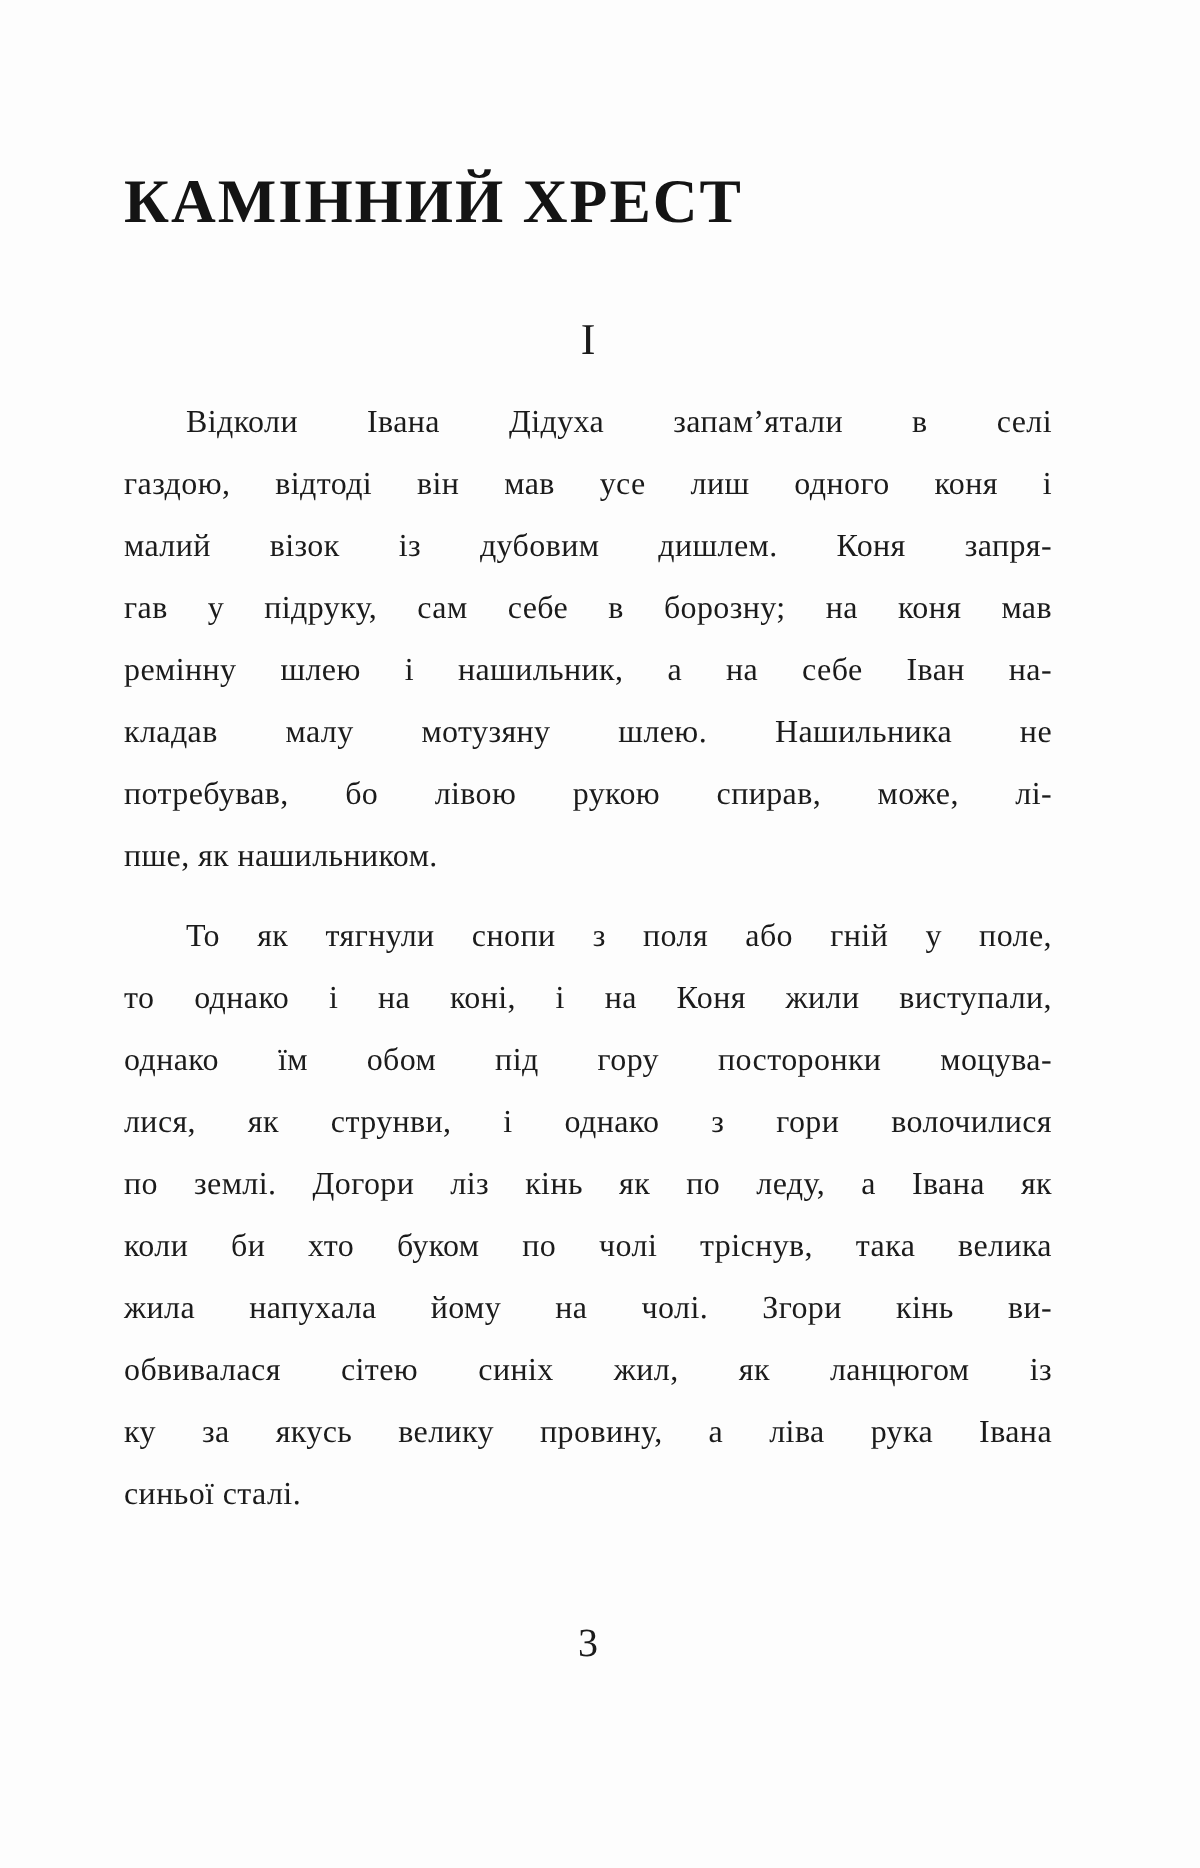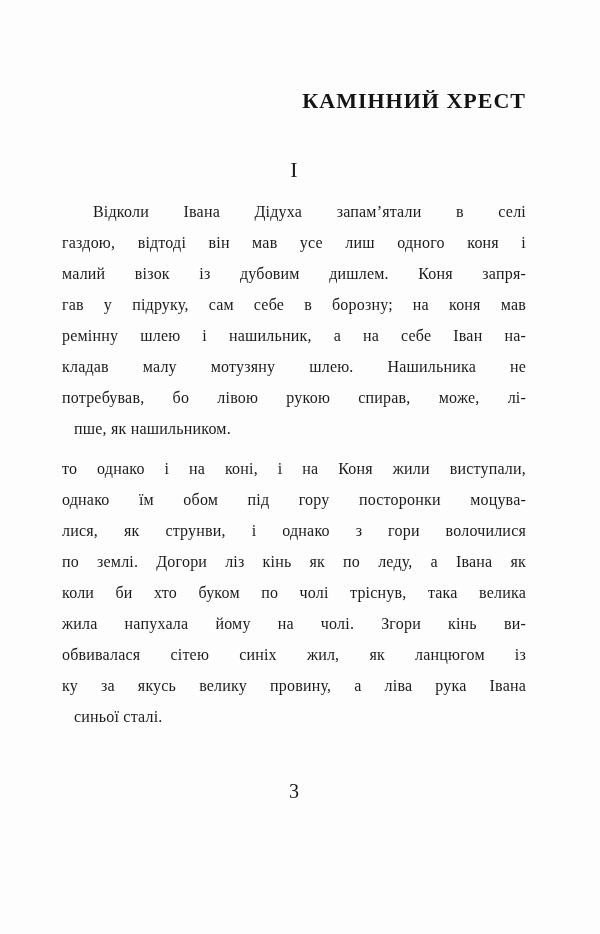--- a/index.html
+++ b/index.html
@@ -13,24 +13,24 @@
     width: 600px;
     height: 934px;
     padding: 84px 74px 0 62px;
     background: #fdfdfd;
     color: #1b1b1b;
     font-family: "Liberation Serif", serif;
     overflow: hidden;
   }
   .chapter-title {
     font-weight: 700;
-    font-size: 22px;
+    font-size: 31px;
     line-height: 34px;
     letter-spacing: 1px;
-    text-align: right;
+    text-align: left;
     color: #141414;
   }
   .section-numeral {
     margin-top: 40px;
     font-size: 22px;
     line-height: 24px;
     text-align: center;
   }
   .paragraph {
     margin-top: 14px;
@@ -43,21 +43,20 @@
   }
   .line {
     text-align: justify;
     text-align-last: justify;
   }
   .line.first {
     text-indent: 31px;
   }
   .line.last {
     text-align-last: left;
-    margin-left: 12px;
   }
   .page-number {
     margin-top: 48px;
     font-size: 20px;
     line-height: 23px;
     text-align: center;
   }
 </style>
 </head>
 <body>
@@ -73,20 +72,21 @@
     <div class="line">газдою, відтоді він мав усе лиш одного коня і</div>
     <div class="line">малий візок із дубовим дишлем. Коня запря-</div>
     <div class="line">гав у підруку, сам себе в борозну; на коня мав</div>
     <div class="line">ремінну шлею і нашильник, а на себе Іван на-</div>
     <div class="line">кладав малу мотузяну шлею. Нашильника не</div>
     <div class="line">потребував, бо лівою рукою спирав, може, лі-</div>
     <div class="line last">пше, як нашильником.</div>
   </div>
 
   <div class="paragraph second">
+    <div class="line first">То як тягнули снопи з поля або гній у поле,</div>
     <div class="line">то однако і на коні, і на Коня жили виступали,</div>
     <div class="line">однако їм обом під гору посторонки моцува-</div>
     <div class="line">лися, як струнви, і однако з гори волочилися</div>
     <div class="line">по землі. Догори ліз кінь як по леду, а Івана як</div>
     <div class="line">коли би хто буком по чолі тріснув, така велика</div>
     <div class="line">жила напухала йому на чолі. Згори кінь ви-</div>
     <div class="line">обвивалася сітею синіх жил, як ланцюгом із</div>
     <div class="line">ку за якусь велику провину, а ліва рука Івана</div>
     <div class="line last">синьої сталі.</div>
   </div>

